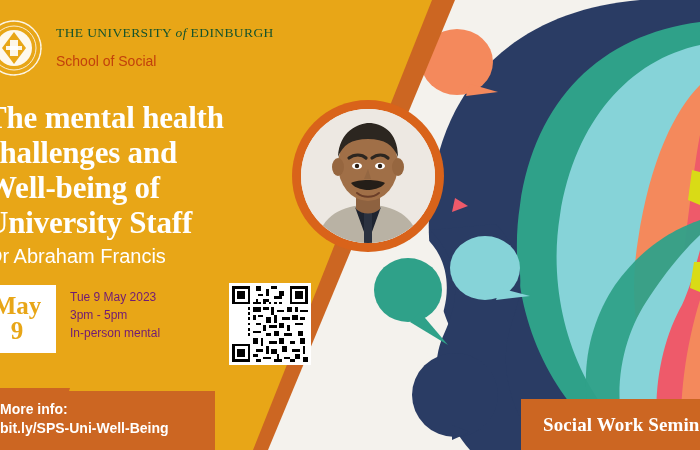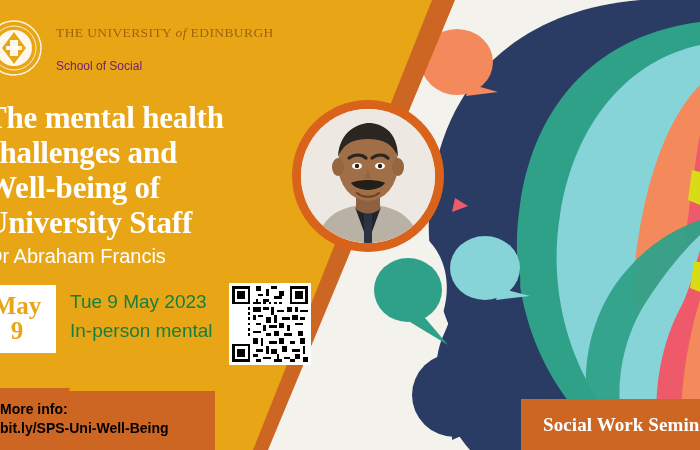--- a/index.html
+++ b/index.html
@@ -12,27 +12,27 @@
 
   
   .art{position:absolute;inset:0;overflow:hidden;}
   .art svg{position:absolute;top:0;left:0;width:700px;height:450px;}
 
   
   .logo-block{position:absolute;left:-14px;top:18px;display:flex;align-items:flex-start;}
   .crest{width:56px;height:56px;flex:0 0 56px;margin-top:2px;}
   .logo-text{margin-left:14px;padding-top:8px;}
   .uni-line{
-    color:#a16207;font-family:"Liberation Serif",serif;
+    color:#14532d;font-family:"Liberation Serif",serif;
     font-size:13.5px;letter-spacing:.4px;white-space:nowrap;line-height:1;
   }
   .uni-line .of{font-style:italic;}
   .school-line{
-    color:#701a75;font-size:12px;font-weight:400;line-height:1.18;
-    margin-top:19px;white-space:nowrap;
+    color:#c2410c;font-size:14px;font-weight:400;line-height:1.18;
+    margin-top:13px;white-space:nowrap;
   }
 
   
   .headline{
     position:absolute;left:-14px;top:100px;width:330px;
     color:#FFFFFF;font-family:"Liberation Serif",serif;font-weight:700;
     font-size:31px;line-height:1.13;letter-spacing:-.2px;
   }
   .headline div{white-space:nowrap;}
   .speaker{
@@ -42,37 +42,37 @@
 
   
   .date-badge{
     position:absolute;left:-22px;top:285px;width:78px;height:68px;
     background:#FFFFFF;display:flex;flex-direction:column;
     align-items:center;justify-content:center;
   }
   .date-month{color:#E8A617;font-family:"Liberation Serif",serif;font-weight:700;font-size:25px;line-height:.95;}
   .date-day{color:#E8A617;font-family:"Liberation Serif",serif;font-weight:700;font-size:25px;line-height:1.05;}
   .details{
-    position:absolute;left:70px;top:288px;color:#15803d;
-    font-size:19px;line-height:1.52;
+    position:absolute;left:70px;top:288px;color:#701a75;
+    font-size:12px;line-height:1.52;
   }
   .details div{white-space:nowrap;}
 
   
   .qr-wrap{position:absolute;left:229px;top:283px;width:82px;height:82px;background:#FFFFFF;padding:3px;box-sizing:border-box;}
   .qr-wrap svg{display:block;width:76px;height:76px;}
 
   
   .more-info{
     position:absolute;left:-30px;top:391px;width:245px;height:59px;
     background:#CC6622;box-sizing:border-box;
     padding:9px 0 0 30px;
   }
-  .mi-line1{color:#000000;font-size:14px;font-weight:700;line-height:1.35;white-space:nowrap;}
-  .mi-line2{color:#000000;font-size:14px;font-weight:700;line-height:1.35;white-space:nowrap;}
+  .mi-line1{color:#ffffff;font-size:14px;font-weight:700;line-height:1.35;white-space:nowrap;}
+  .mi-line2{color:#ffffff;font-size:14px;font-weight:700;line-height:1.35;white-space:nowrap;}
 
   
   .portrait{
     position:absolute;left:292px;top:100px;width:152px;height:152px;
     border-radius:50%;background:#D9631A;
     display:flex;align-items:center;justify-content:center;
     box-sizing:border-box;
   }
   .portrait-inner{
     width:134px;height:134px;border-radius:50%;overflow:hidden;
@@ -211,20 +211,21 @@
   </div>
   <div class="speaker">Dr Abraham Francis</div>
 
   <div class="date-badge">
     <div class="date-month">May</div>
     <div class="date-day">9</div>
   </div>
 
   <div class="details">
     <div>Tue 9 May 2023</div>
+    <div>3pm - 5pm</div>
     <div>In-person mental</div>
   </div>
 
   <div class="qr-wrap">
     <svg viewBox="0 0 29 29" shape-rendering="crispEdges" aria-hidden="true">
       <rect width="29" height="29" fill="#FFFFFF"></rect>
       <g fill="#000000">
 
         <rect x="0" y="0" width="7" height="1"></rect>
           <rect x="0" y="6" width="7" height="1"></rect>

